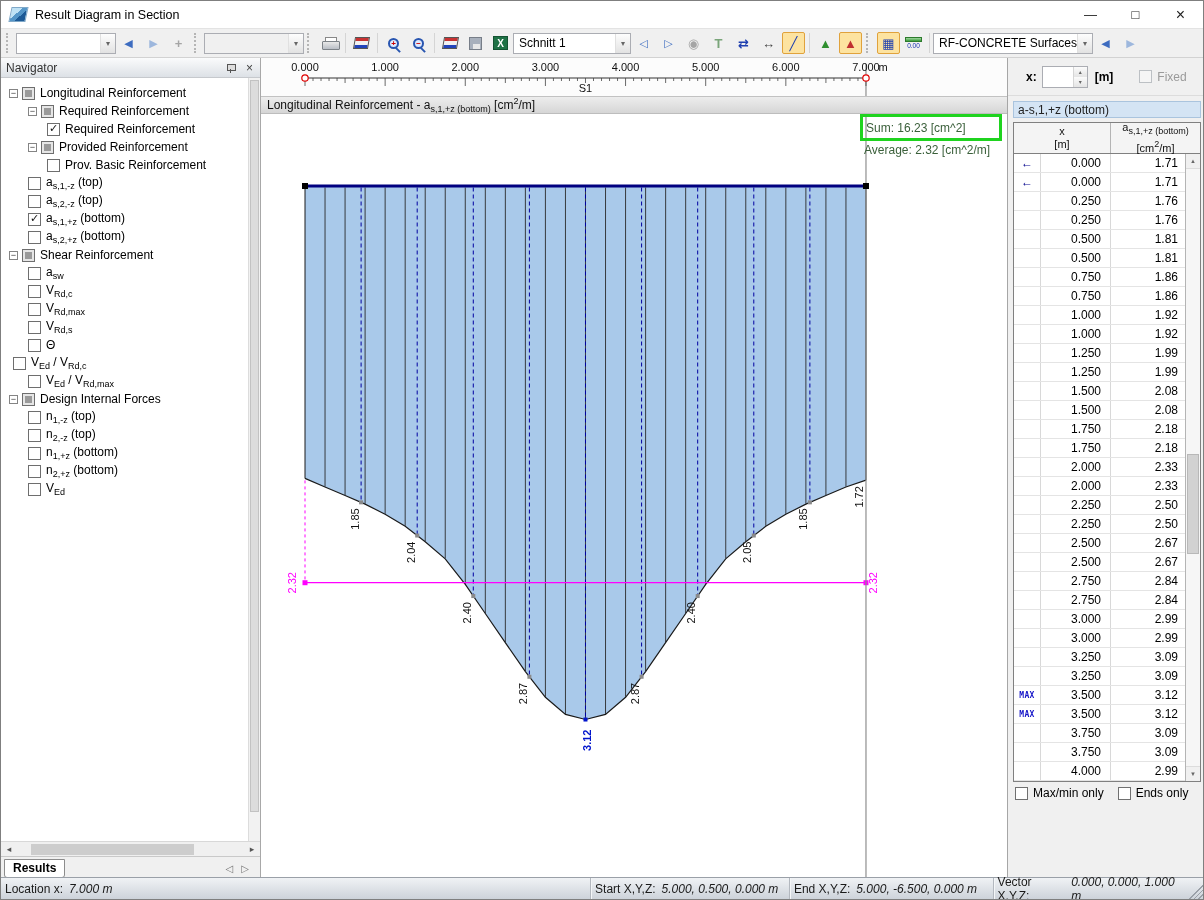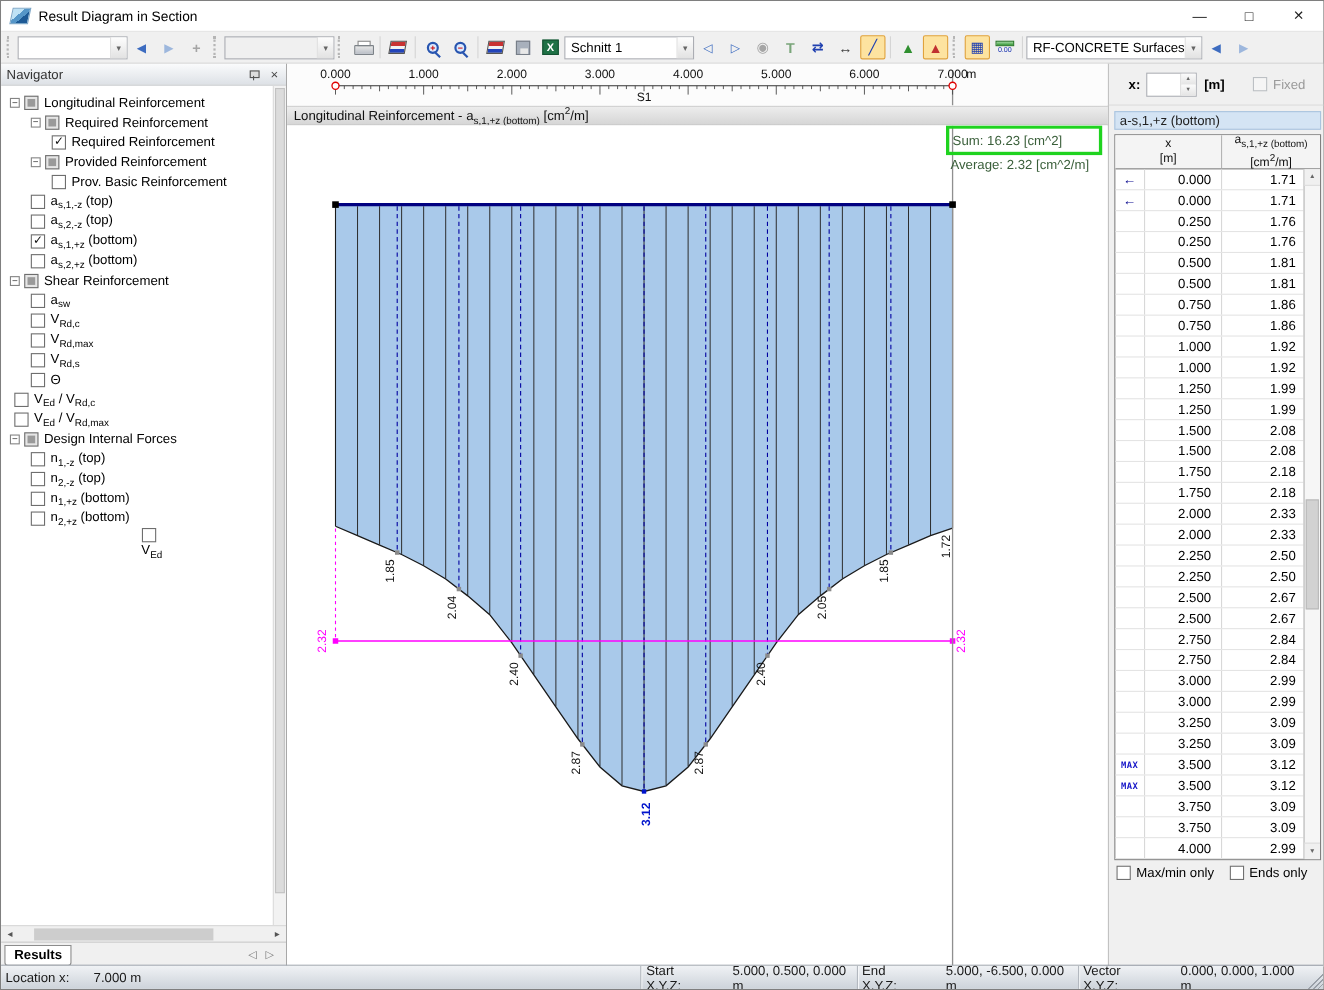--- a/index.html
+++ b/index.html
@@ -116,21 +116,21 @@
   .rt-scroll .sa.up { top:0; border-bottom:1px solid #dcdcdc; }
   .rt-scroll .sa.down { bottom:0; border-top:1px solid #dcdcdc; }
   .rt-scroll .thumb { position:absolute; left:1px; top:300px; width:12px; height:100px; background:#d2d2d2; border:1px solid #b8b8b8; }
   .rt-checks { margin-top:4px; display:flex; align-items:center; font-size:12px; color:#000; }
   .cb-en { width:13px; height:13px; border:1px solid #707070; background:#fff; margin-right:5px; flex:none; }
   .rt-checks .grp { display:flex; align-items:center; }
 
   
   .statusbar { position:absolute; left:0; bottom:0; width:100%; height:22px; background:linear-gradient(#f0f2f5,#cdd3da); border-top:1px solid #9aa0a8; display:flex; align-items:center; font-size:12px; color:#1a1a1a; }
   .sb-seg { height:100%; display:flex; align-items:center; padding:0 4px; border-right:1px solid #b3b8bf; box-shadow:1px 0 0 #f4f6f8; }
-  .sb-seg .v { margin-left:22px; }
+  .sb-seg .v { margin-left:6px;font-style:italic; }
   .sb-grip { margin-left:auto; width:14px; height:100%; background:
     linear-gradient(135deg,transparent 0 60%,#9aa0a8 60% 65%,transparent 65% 72%,#9aa0a8 72% 77%,transparent 77% 84%,#9aa0a8 84% 89%,transparent 89%); }
   text { font-family:"Liberation Sans","DejaVu Sans",sans-serif; }
 </style>
 </head>
 <body>
 
 <div id="app">
 
   <div class="titlebar">
@@ -315,21 +315,21 @@
               <span>V<sub>Rd,s</sub></span>
             </div>
             <div class="tree-row" style="padding-left: 27px;">
               <span class="cb cb-unchecked"></span>
               <span>Θ</span>
             </div>
             <div class="tree-row" style="padding-left: 12px;">
               <span class="cb cb-unchecked"></span>
               <span>V<sub>Ed</sub> / V<sub>Rd,c</sub></span>
             </div>
-            <div class="tree-row" style="padding-left: 12px;">
+            <div class="tree-row" style="padding-left: 27px;">
               <span class="cb cb-unchecked"></span>
               <span>V<sub>Ed</sub> / V<sub>Rd,max</sub></span>
             </div>
             <div class="tree-row" style="padding-left: 8px;">
               <span class="expander">−</span>
               <span class="cb cb-partial"></span>
               <span>Design Internal Forces</span>
             </div>
             <div class="tree-row" style="padding-left: 27px;">
               <span class="cb cb-unchecked"></span>
@@ -340,21 +340,21 @@
               <span>n<sub>2,-z</sub> (top)</span>
             </div>
             <div class="tree-row" style="padding-left: 27px;">
               <span class="cb cb-unchecked"></span>
               <span>n<sub>1,+z</sub> (bottom)</span>
             </div>
             <div class="tree-row" style="padding-left: 27px;">
               <span class="cb cb-unchecked"></span>
               <span>n<sub>2,+z</sub> (bottom)</span>
             </div>
-            <div class="tree-row" style="padding-left: 27px; flex-direction: column;">
+            <div class="tree-row" style="padding-left: 27px;">
               <span class="cb cb-unchecked"></span>
               <span>V<sub>Ed</sub></span>
             </div>
           </div>
         <div class="nav-vscroll">
             <div class="thumb"></div>
           </div>
       </div>
       <div class="nav-hscroll">
         <span class="hs-arrow">◂</span>

